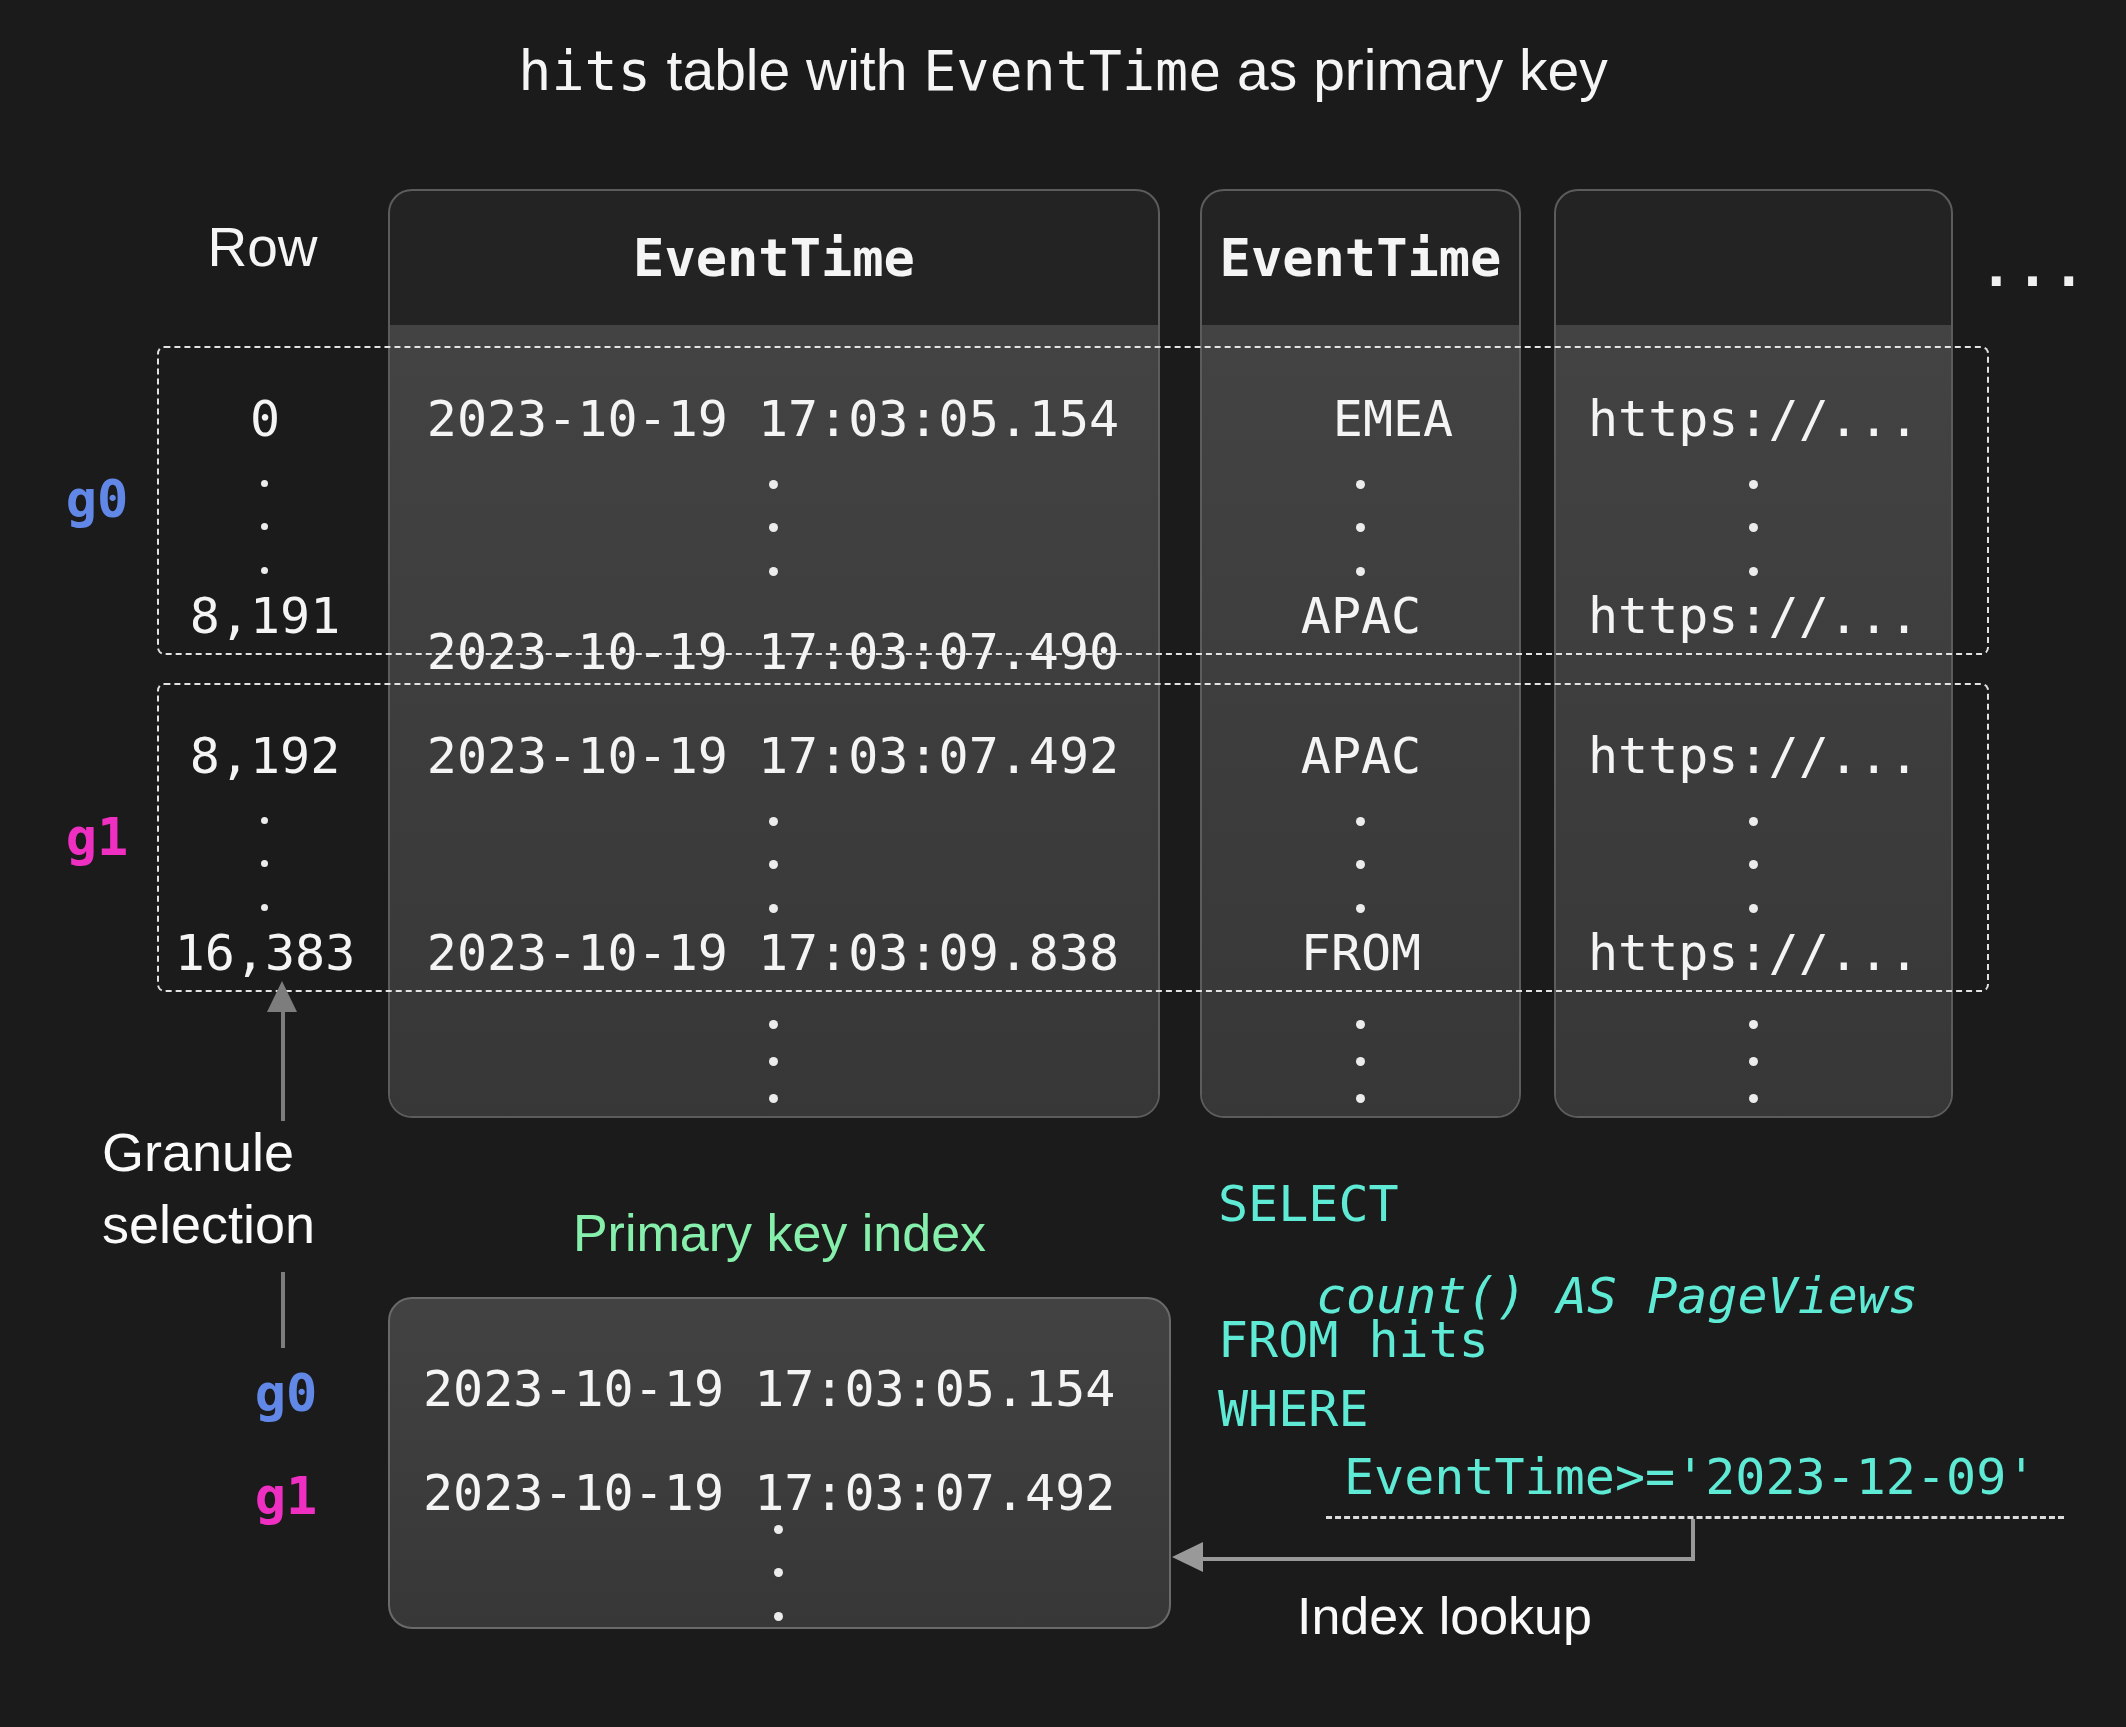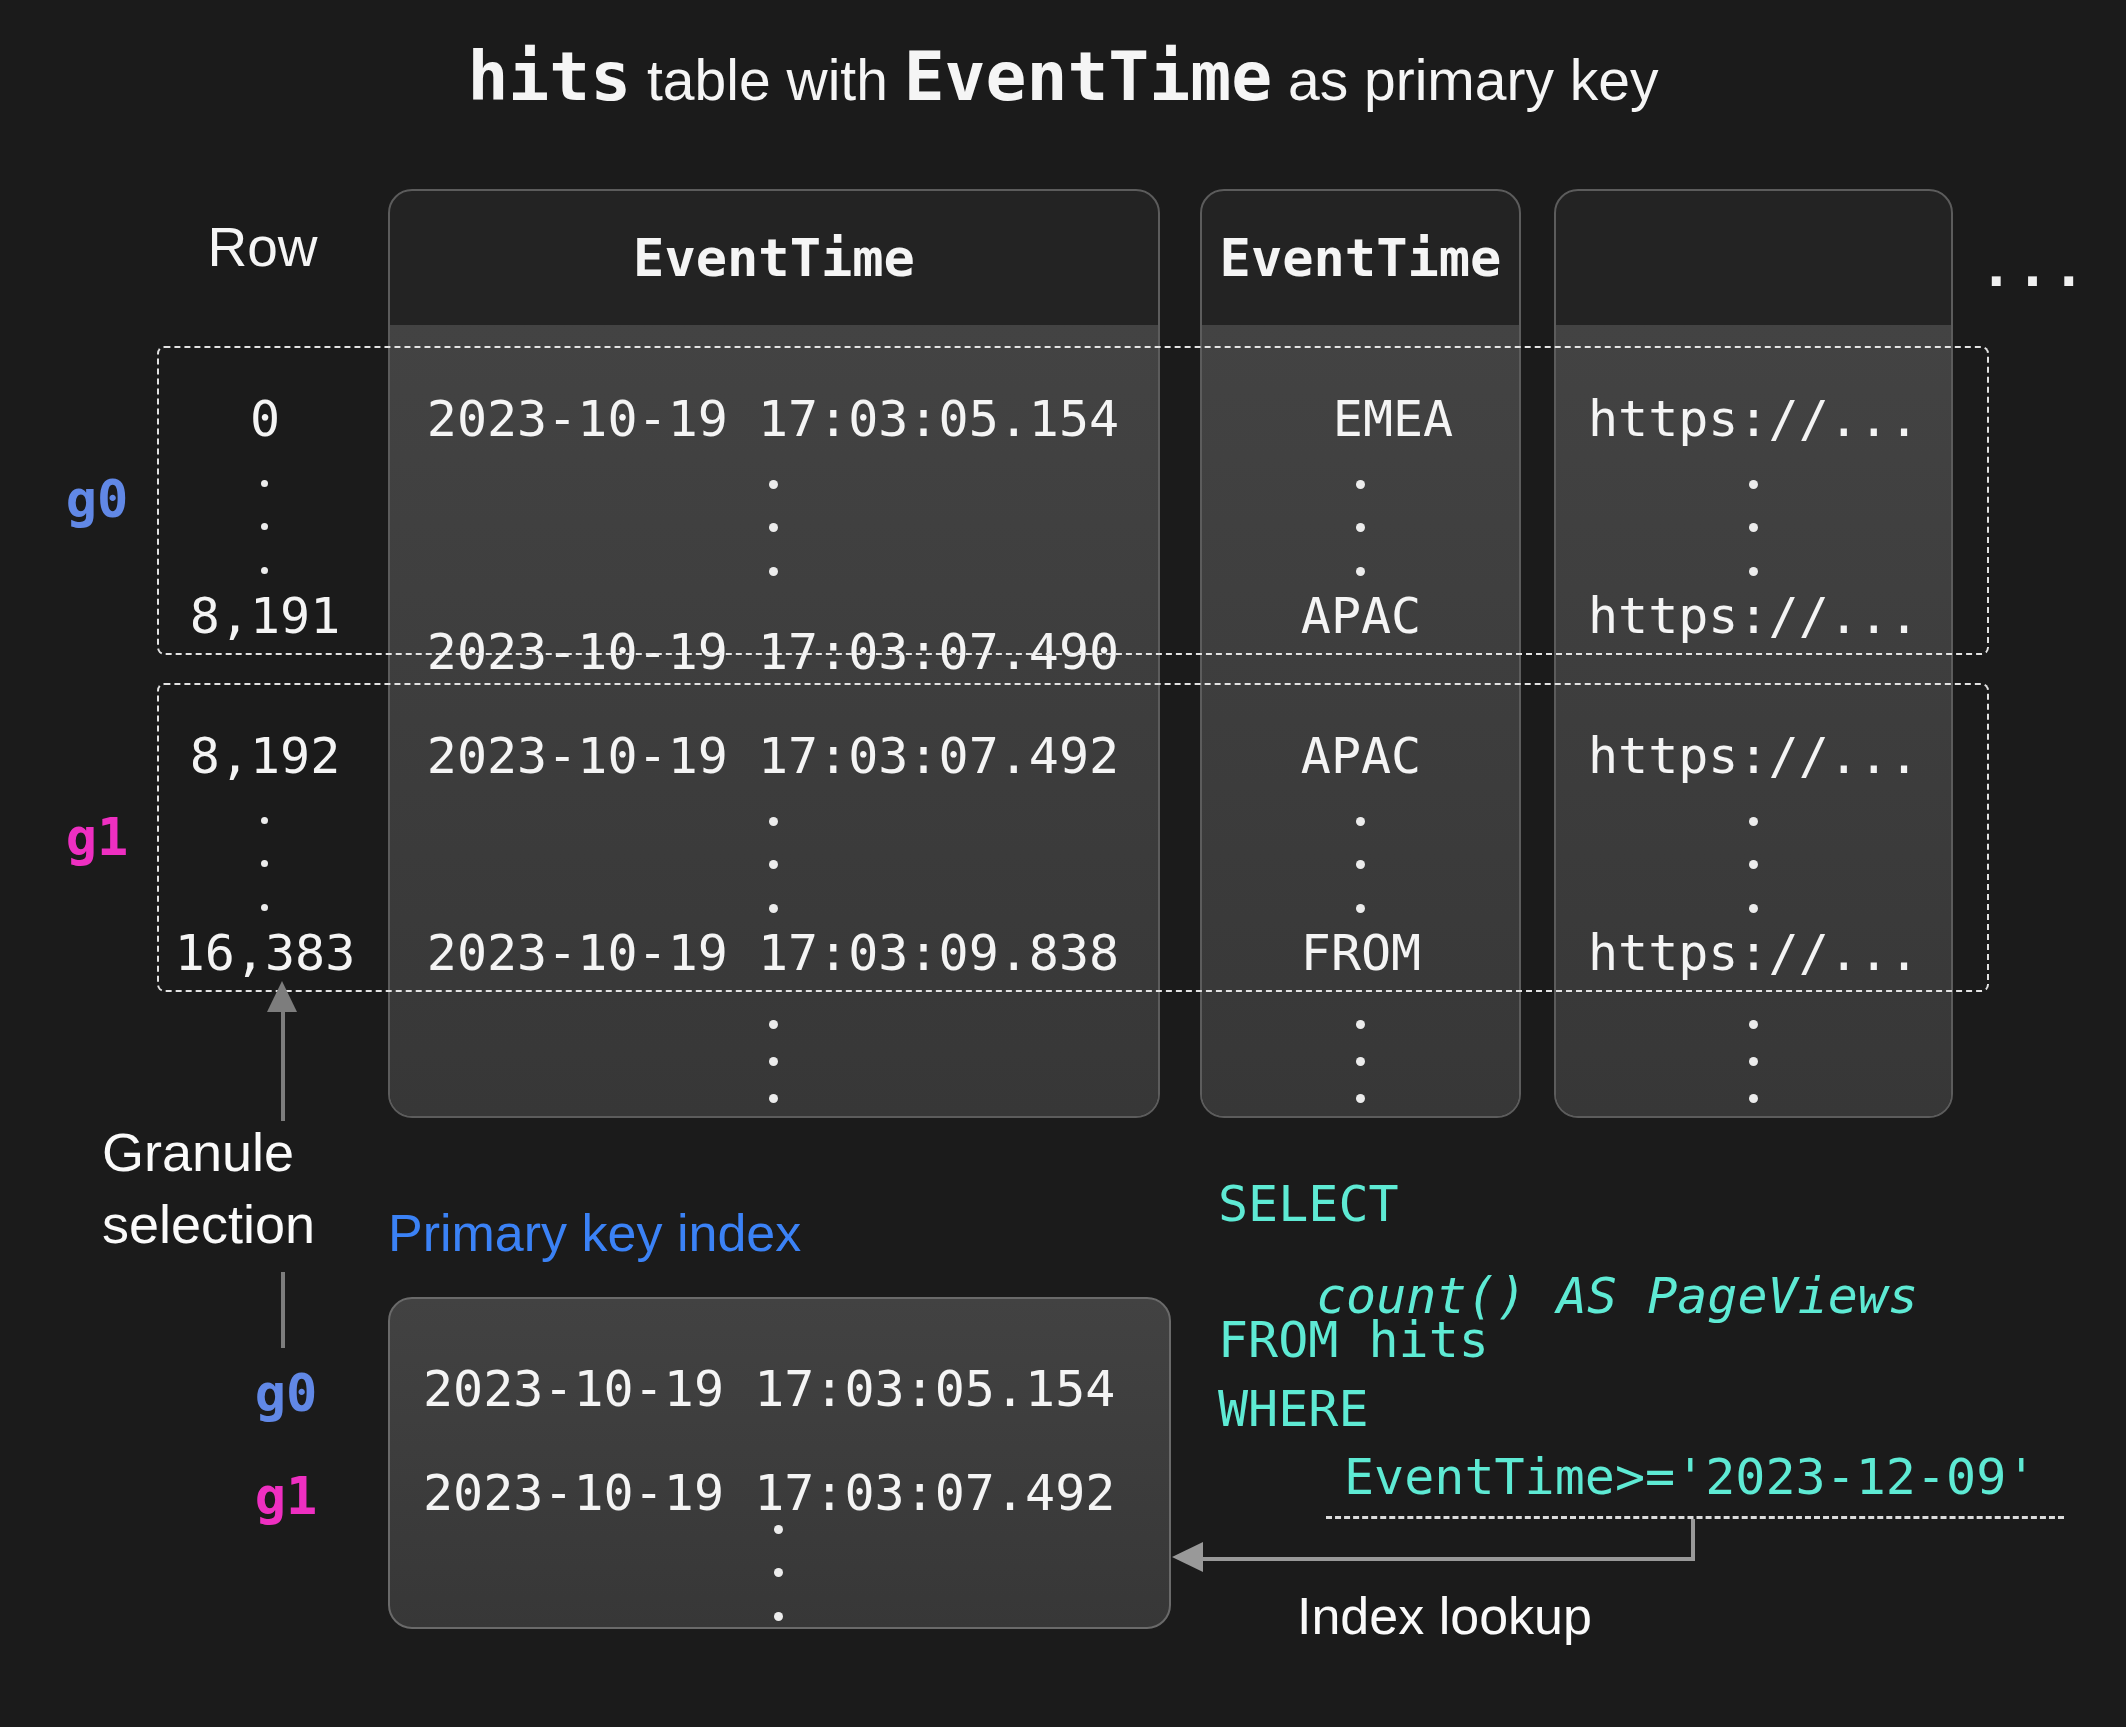--- a/index.html
+++ b/index.html
@@ -7,21 +7,21 @@
     position:relative;width:2126px;height:1728px;overflow:hidden;
     background:#1b1b1b;color:#f3f3f3;
     font-family:"Liberation Sans",sans-serif;
   }
   .abs{position:absolute;}
   .blue{color:var(--blue);}
   .magenta{color:var(--magenta);}
 
   
   .title{left:0;top:37px;width:2126px;text-align:center;font-size:57px;color:#f5f5f5;}
-  .title .code{font-family:"DejaVu Sans Mono",monospace;font-size:68px;font-weight:700;}
+  .title .code{font-family:"DejaVu Sans Mono",monospace;font-size:55px;font-weight:400;}
 
   
   .col{top:189px;height:929px;border:2.8px solid #5c5c5c;border-radius:24px;
        background:#232323;overflow:hidden;box-sizing:border-box;}
   .col-header{height:134px;display:flex;align-items:center;justify-content:center;
        font-family:"DejaVu Sans Mono",monospace;font-weight:700;font-size:52px;color:#f5f5f5;}
   .col-body{position:absolute;left:0;right:0;top:134px;bottom:0;
        background:linear-gradient(180deg,#434343,#373737);}
 
   .row-header{left:138px;width:249px;top:215px;text-align:center;font-size:55px;font-weight:500;color:#f5f5f5;}
@@ -51,21 +51,21 @@
   .line-v{width:3.7px;background:#7d7d7d;}
   .line-h{height:3.7px;background:#999;}
   .arrow-up{width:0;height:0;border-left:15.7px solid transparent;border-right:15.7px solid transparent;
        border-bottom:31px solid #7d7d7d;}
   .arrow-left{width:0;height:0;border-top:15.7px solid transparent;border-bottom:15.7px solid transparent;
        border-right:31px solid #999;}
 
   .label-2line{left:102px;width:362px;text-align:left;font-size:54px;line-height:57px;color:#fafafa;}
 
   
-  .pk-title{left:388px;width:783px;font-size:52px;color:#3b82f6;}
+  .pk-title{left:388px;width:783px;text-align:center;font-size:52px;color:#86efac;}
   .pk-box{left:388px;top:1297px;width:783px;height:332px;border:2.8px solid #6a6a6a;border-radius:24px;
        background:linear-gradient(180deg,#424242,#373737);box-sizing:border-box;}
   .pk-row{left:423px;width:729px;text-align:left;}
   .pk-label{left:226px;width:120px;text-align:center;font-family:"DejaVu Sans Mono",monospace;
        font-weight:700;font-size:52px;line-height:57px;}
 
   
   .sql{font-family:"DejaVu Sans Mono",monospace;font-size:50px;line-height:57px;color:#5eead4;white-space:nowrap;}
   .sql-underline{left:1326px;top:1516px;width:738px;border-top:3.7px dashed #dcdcdc;}
 

